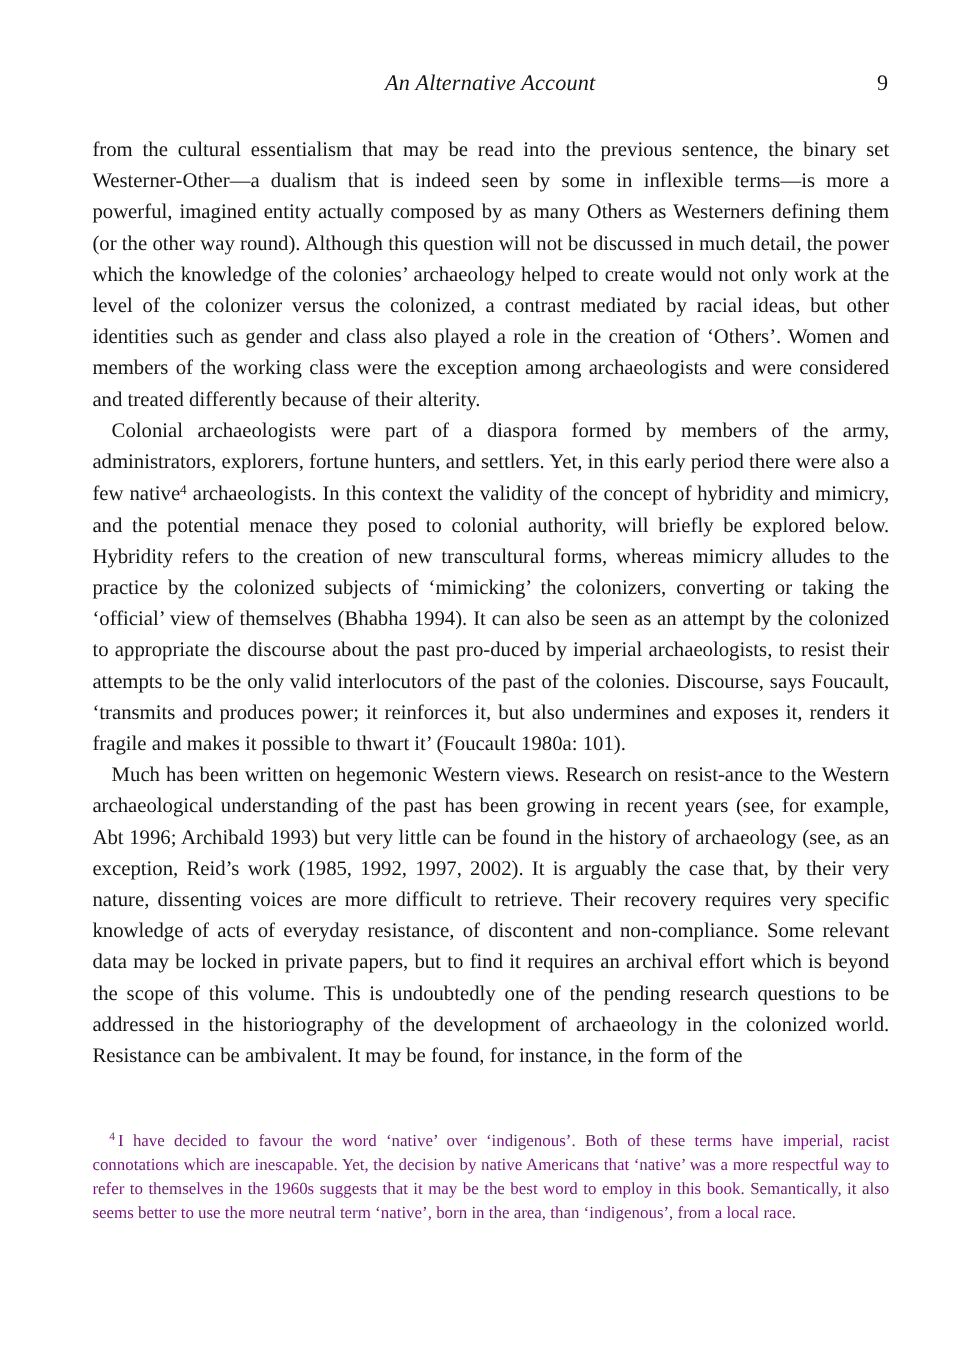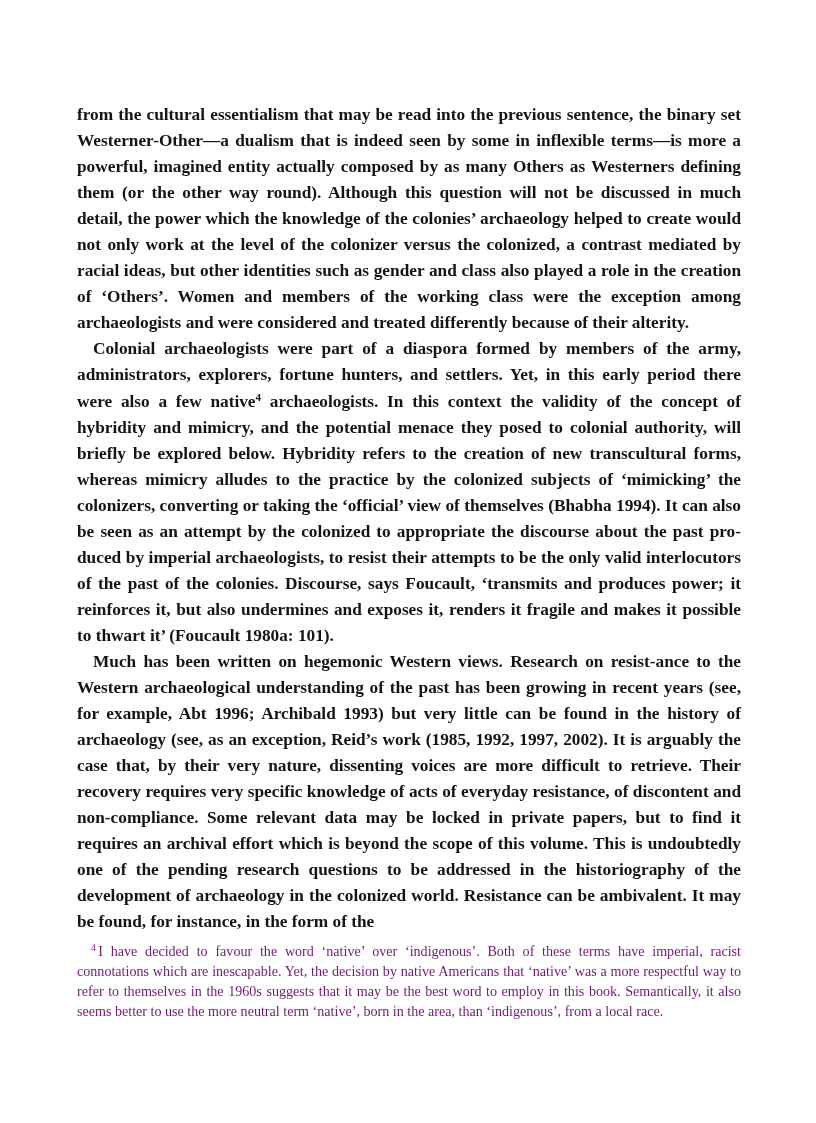--- a/index.html
+++ b/index.html
@@ -45,23 +45,22 @@
     top: 0;
     font-size: 18.5px;
     color: #171513;
     font-style: normal;
   }
 
   
   .body-block {
     position: absolute;
     left: 77px;
-    top: 102px;
+    top: 112px;
     width: 664px;
-    font-weight: bold;
   }
   .body-para {
     margin: 0;
     font-size: 17.3px;
     line-height: 26.05px;
     text-align: justify;
     text-justify: inter-word;
     color: #161412;
     hyphens: none;
     -webkit-hyphens: none;
@@ -98,20 +97,24 @@
     line-height: 0;
     vertical-align: 0.5em;
     padding-right: 2.5px;
   }
 </style>
 </head>
 <body>
 
 <div class="page">
 
+  <div class="running-head">
+    <div class="running-head-title">An Alternative Account</div>
+    <div class="running-head-folio">9</div>
+  </div>
 
   <div class="body-block">
 
     <p class="body-para" style="text-align-last: left;">from the cultural essentialism that may be read into the previous sentence, the binary set Westerner-Other—a dualism that is indeed seen by some in inflexible terms—is more a powerful, imagined entity actually composed by as many Others as Westerners defining them (or the other way round). Although this question will not be discussed in much detail, the power which the knowledge of the colonies’ archaeology helped to create would not only work at the level of the colonizer versus the colonized, a contrast mediated by racial ideas, but other identities such as gender and class also played a role in the creation of ‘Others’. Women and members of the working class were the exception among archaeologists and were considered and treated differently because of their alterity.</p>
 
     <p class="body-para indented" style="text-align-last: left;"><span>Colonial archaeologists were part of a diaspora formed by members of the army, administrators, explorers, fortune hunters, and settlers. Yet, in this early period there were also a few native</span><sup>4</sup><span> archaeologists. In this context the validity of the concept of hybridity and mimicry, and the potential menace they posed to colonial authority, will briefly be explored below. Hybridity refers to the creation of new transcultural forms, whereas mimicry alludes to the practice by the colonized subjects of ‘mimicking’ the colonizers, converting or taking the ‘official’ view of themselves (Bhabha 1994). It can also be seen as an attempt by the colonized to appropriate the discourse about the past pro-duced by imperial archaeologists, to resist their attempts to be the only valid interlocutors of the past of the colonies. Discourse, says Foucault, ‘transmits and produces power; it reinforces it, but also undermines and exposes it, renders it fragile and makes it possible to thwart it’ (Foucault 1980a: 101).</span></p>
 
     <p class="body-para indented" style="text-align-last: left;">Much has been written on hegemonic Western views. Research on resist-ance to the Western archaeological understanding of the past has been growing in recent years (see, for example, Abt 1996; Archibald 1993) but very little can be found in the history of archaeology (see, as an exception, Reid’s work (1985, 1992, 1997, 2002). It is arguably the case that, by their very nature, dissenting voices are more difficult to retrieve. Their recovery requires very specific knowledge of acts of everyday resistance, of discontent and non-compliance. Some relevant data may be locked in private papers, but to find it requires an archival effort which is beyond the scope of this volume. This is undoubtedly one of the pending research questions to be addressed in the historiography of the development of archaeology in the colonized world. Resistance can be ambivalent. It may be found, for instance, in the form of the</p>
 
   </div>

